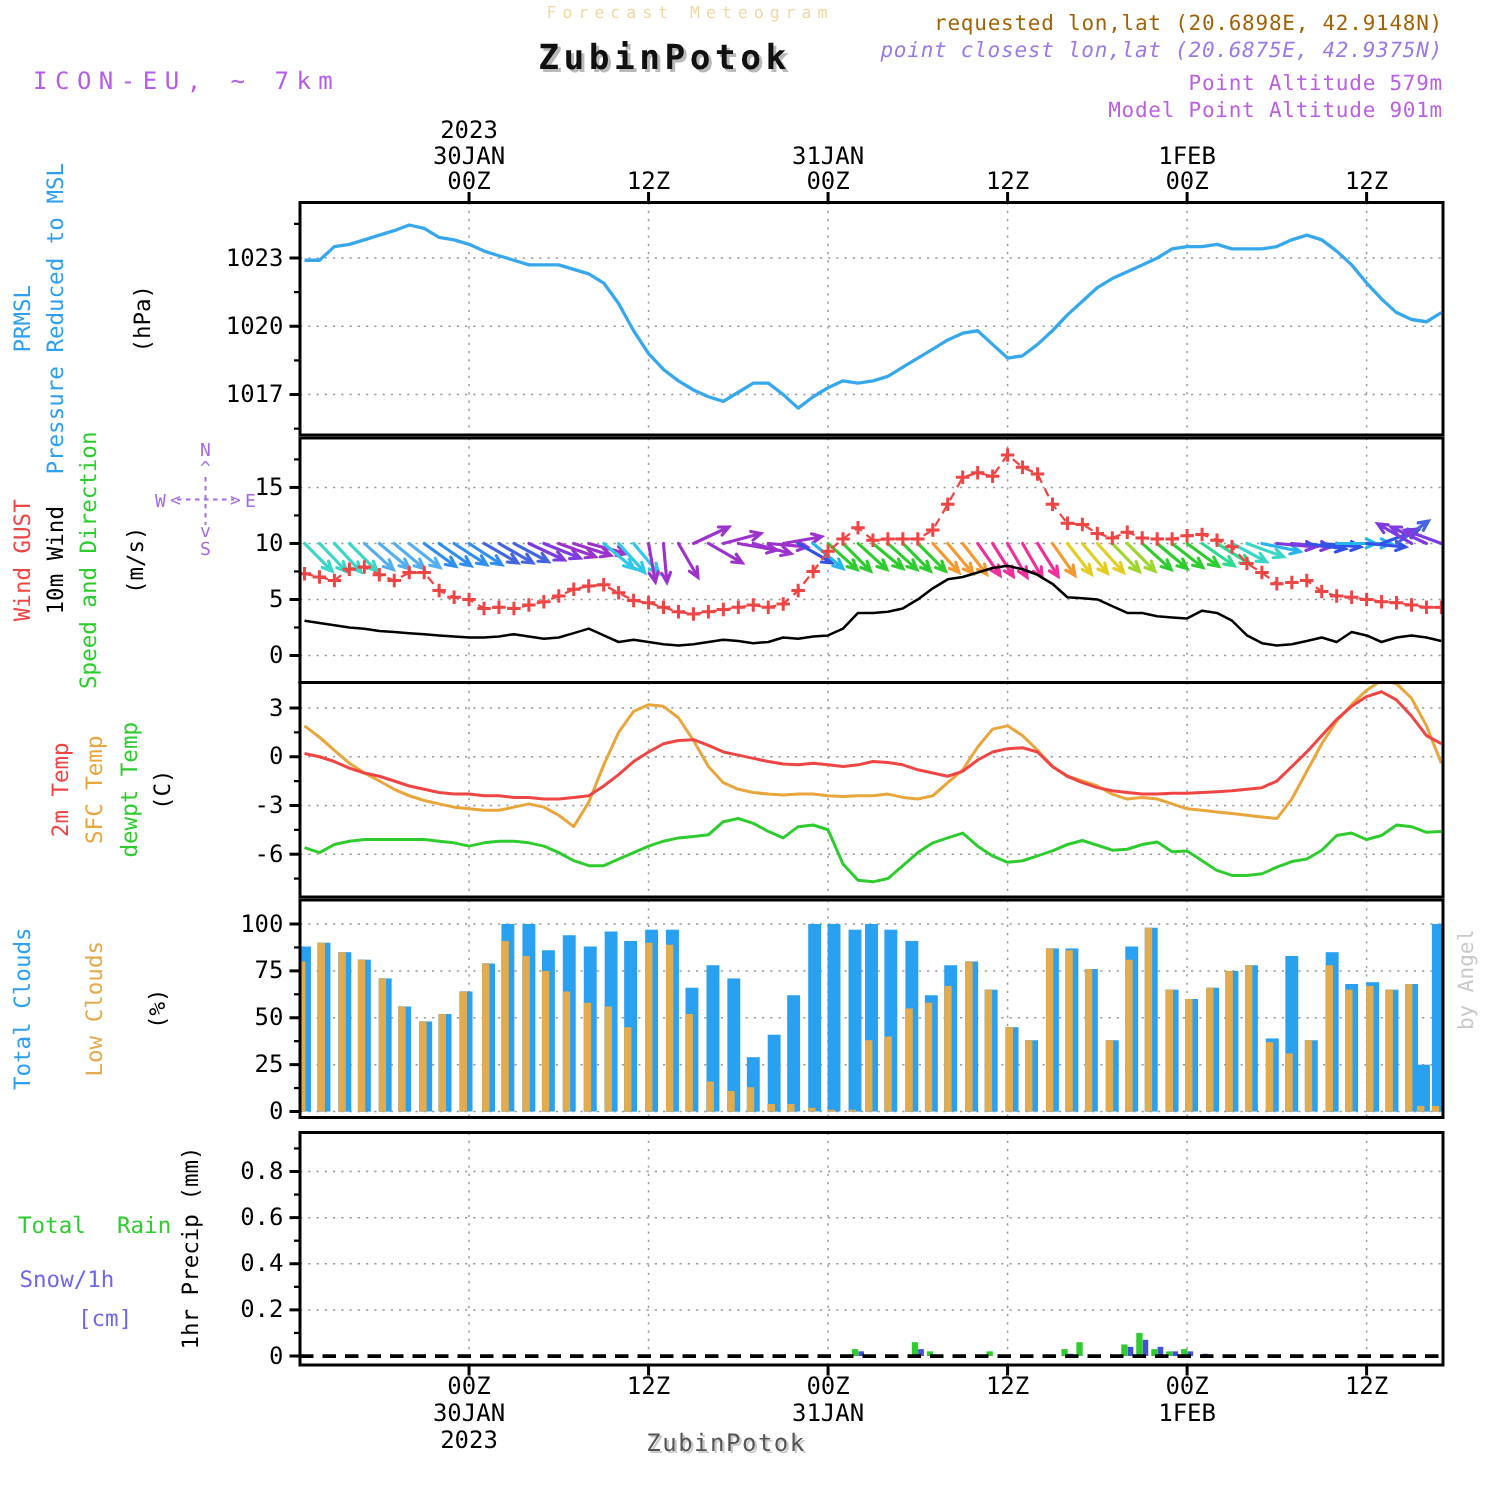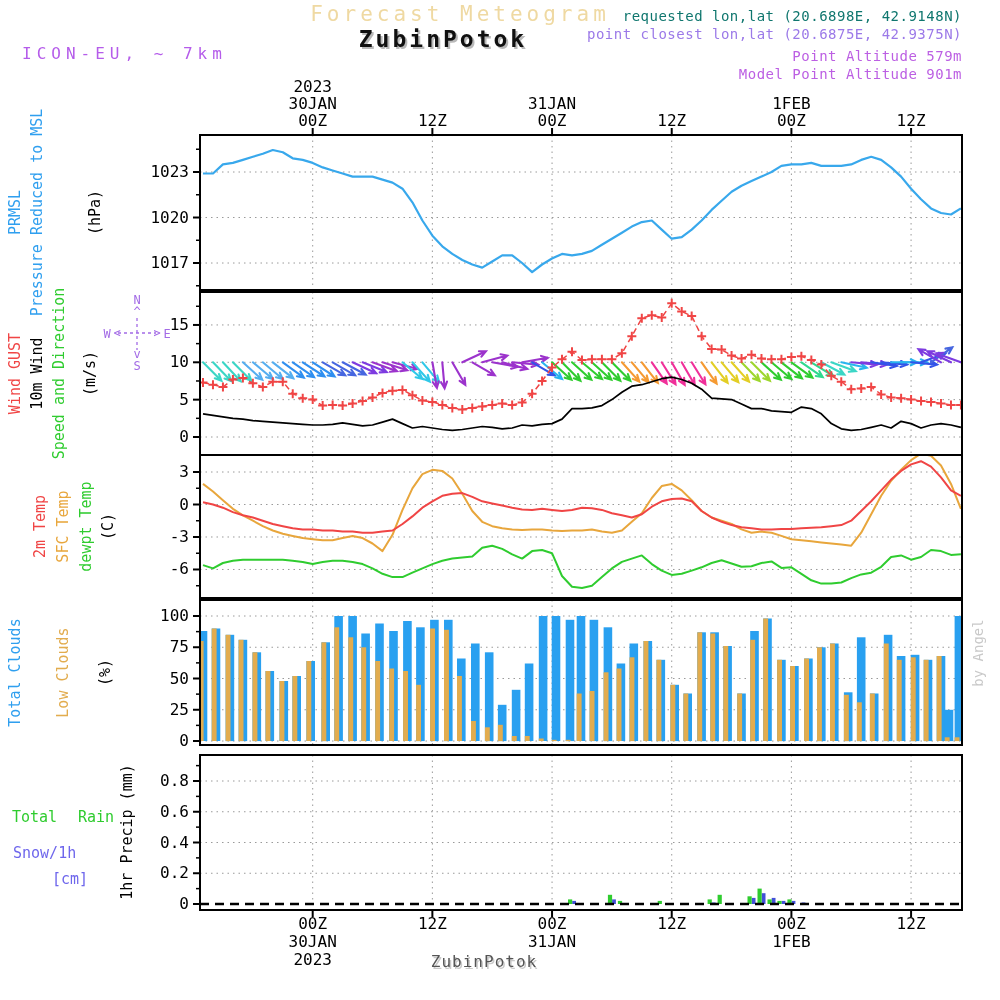--- a/index.html
+++ b/index.html
@@ -1,22 +1,22 @@
 <!DOCTYPE html>
 <html><head>
 <meta charset="utf-8">
 <style>
   html,body{margin:0;padding:0;background:#fff;}
   body{width:1000px;height:1000px;position:relative;font-family:"DejaVu Sans Mono","Liberation Mono",monospace;}
   .abs{position:absolute;white-space:pre;}
-  #title{left:260px;top:2px;width:400px;text-align:center;font-size:21px;letter-spacing:4px;color:#EFD9A2;}
+  #title{left:260px;top:2px;width:400px;text-align:center;font-size:11px;letter-spacing:4px;color:#EFD9A2;}
   #station{left:323px;top:26px;width:240px;text-align:center;font-size:23px;font-weight:bold;color:#101010;text-shadow:2px 2px 0 #b9b9b9;letter-spacing:3px;}
   .hdr-r{right:38px;text-align:right;font-size:14px;letter-spacing:0.5px;}
-  #req{top:8px;color:#0f766e;}
-  #clo{top:26px;color:#9B79E8;}
+  #req{top:8px;color:#a16207;}
+  #clo{top:26px;color:#9B79E8;font-style:italic;}
   #palt{top:48px;color:#BC5FE3;}
   #malt{top:66px;color:#BC5FE3;text-align:right;}
   #model{left:22px;top:44px;font-size:16px;letter-spacing:5px;color:#B55CEA;text-align:right;}
   #footer-station{left:384px;top:952px;width:200px;text-align:center;font-size:16px;color:#555;text-shadow:1.5px 1.5px 0 #c9c9c9;letter-spacing:1px;}
   #credit{left:938px;top:645px;width:80px;text-align:center;font-size:14px;color:#c9c9c9;transform:rotate(-90deg);}
   svg{position:absolute;left:0;top:0;}
   text{font-family:"DejaVu Sans Mono","Liberation Mono",monospace;}
 </style>
 </head>
 <body>

